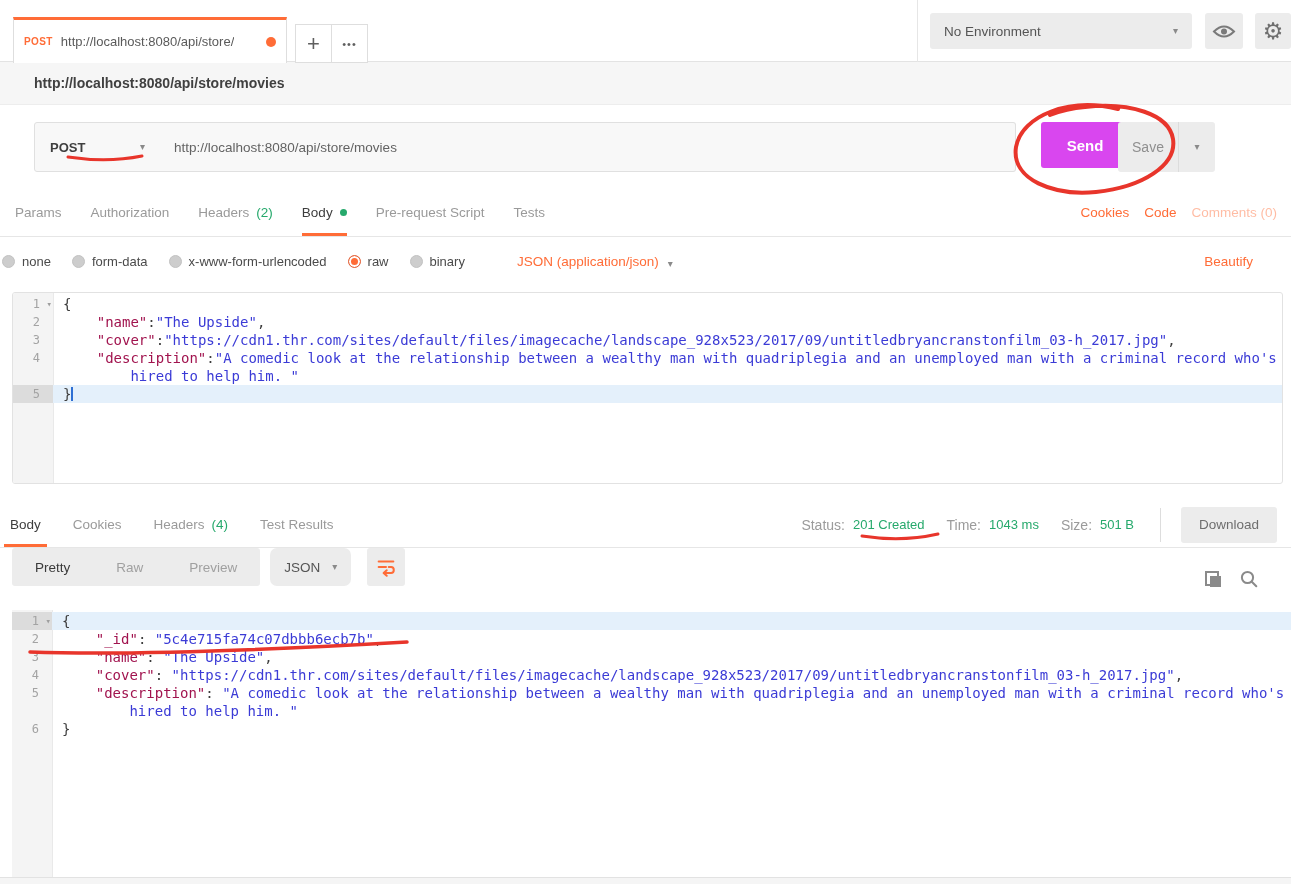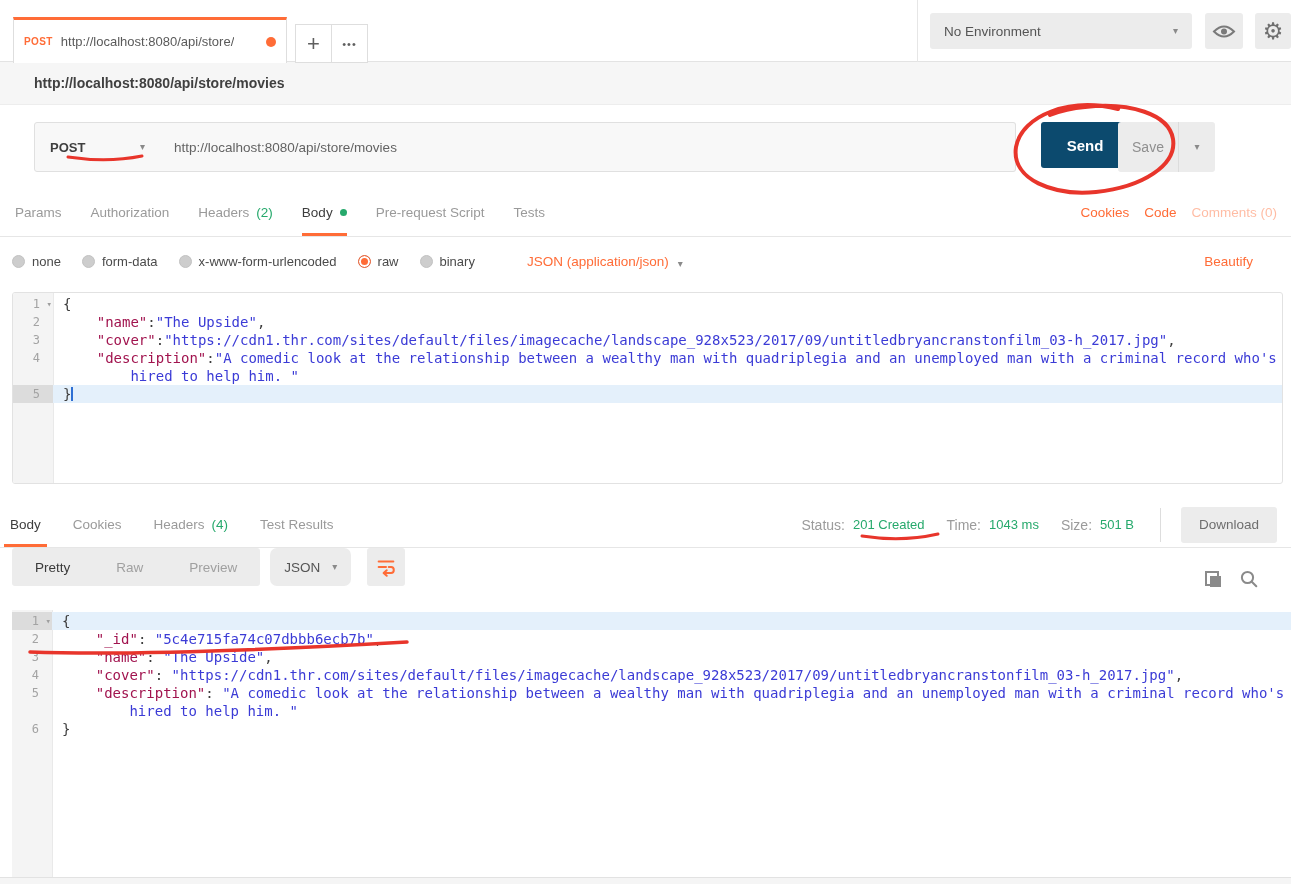--- a/index.html
+++ b/index.html
@@ -35,21 +35,21 @@
       display:flex;align-items:center;padding-left:34px;font-size:14px;font-weight:700;color:#404040}
 
   
   .method-select{left:34px;top:122px;width:127px;height:50px;background:#f8f8f8;border:1px solid #e0e0e0;
       border-radius:3px 0 0 3px;display:flex;align-items:center;padding:0 15px;cursor:pointer}
   .method-select .label{font-size:13px;font-weight:700;color:#3f3f3f}
   .method-select .chev{margin-left:auto}
   .url-input{left:160px;top:122px;width:856px;height:50px;background:#f8f8f8;border:1px solid #e0e0e0;
       border-left:none;border-radius:0 3px 3px 0;padding:0 14px;font-size:13.5px;color:#636363;
       font-family:"Liberation Sans",sans-serif;outline:none}
-  .send-btn{left:1041px;top:122px;width:126px;height:46px;background:#0c4a6e;border-radius:3px;
+  .send-btn{left:1041px;top:122px;width:126px;height:46px;background:#d946ef;border-radius:3px;
       display:flex;color:#fff;cursor:pointer}
   .send-main{flex:1;display:flex;align-items:center;justify-content:center;font-size:15px;font-weight:700}
   .send-caret{width:37px;display:flex;align-items:center;justify-content:center;
       border-left:1px solid rgba(255,255,255,.28)}
   .send-caret .chev{color:#fff}
   .save-btn{left:1118px;top:122px;width:97px;height:50px;background:#ececec;border-radius:3px;display:flex;cursor:pointer}
   .save-main{flex:1;display:flex;align-items:center;justify-content:center;font-size:14px;color:#8f8f8f}
   .save-caret{width:36px;display:flex;align-items:center;justify-content:center;border-left:1px solid #dcdcdc}
 
   
@@ -58,21 +58,21 @@
   .rtab{font-size:13.5px;color:#9a9a9a;display:flex;align-items:center;gap:7px;margin-right:29px;
       cursor:pointer;border-bottom:3px solid transparent;padding-top:3px}
   .rtab.active{color:#3d3d3d;border-bottom-color:#ff6c37}
   .count-green{color:#26a96c}
   .green-dot{width:7px;height:7px;border-radius:50%;background:#26a96c}
   .req-tabs .right{margin-left:auto;display:flex;align-items:center;gap:15px}
   .link-orange{color:#ff6c37;font-size:13.5px;cursor:pointer}
   .link-orange.dim{opacity:.45}
 
   
-  .body-type{top:237px;left:0;width:1279px;height:48px;display:flex;align-items:center;padding:0 26px 0 12px}
+  .body-type{top:237px;left:0;width:1279px;height:48px;display:flex;align-items:center;padding:0 26px 0 2px}
   .radio-group{display:flex;align-items:center}
   .radio-item{display:flex;align-items:center;margin-right:21px;cursor:pointer}
   .radio{width:13px;height:13px;border-radius:50%;background:#cdcdcd;border:1px solid #c2c2c2;box-sizing:border-box}
   .radio.sel{background:#ff6c37;border:1px solid #e0653f;box-shadow:inset 0 0 0 2px #fff}
   .radio-label{font-size:13px;color:#4a4a4a;margin-left:7px}
   .ctype-select{display:flex;align-items:flex-end;gap:9px;margin-left:31px;cursor:pointer}
   .ctype-select .val{color:#ff6c37;font-size:13.5px}
   .beautify{margin-left:auto}
 
   

